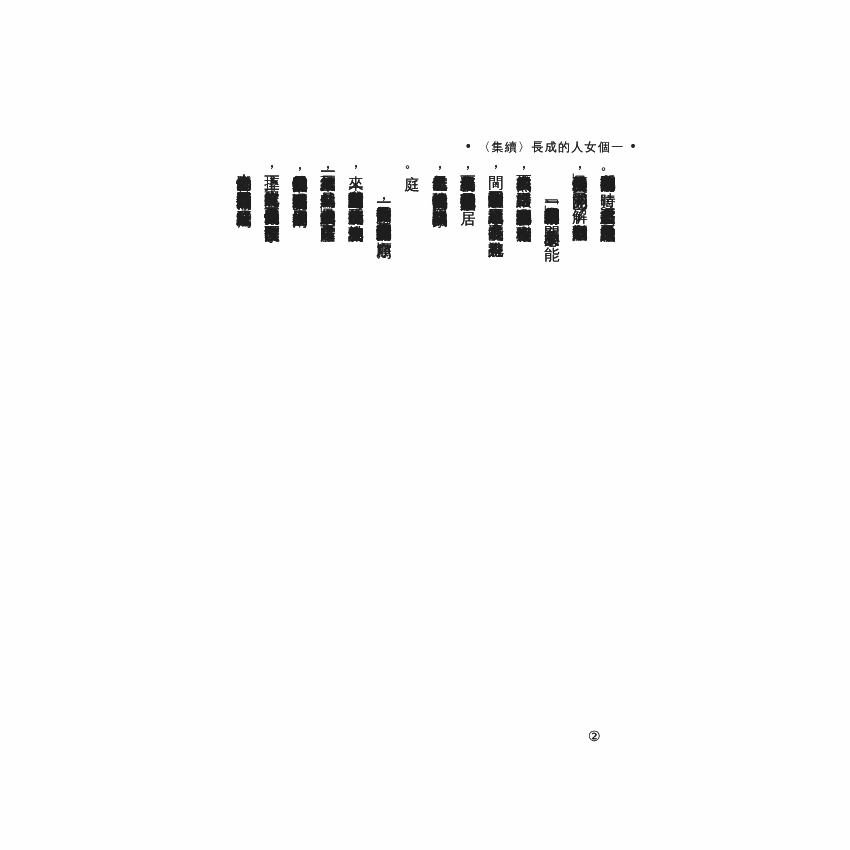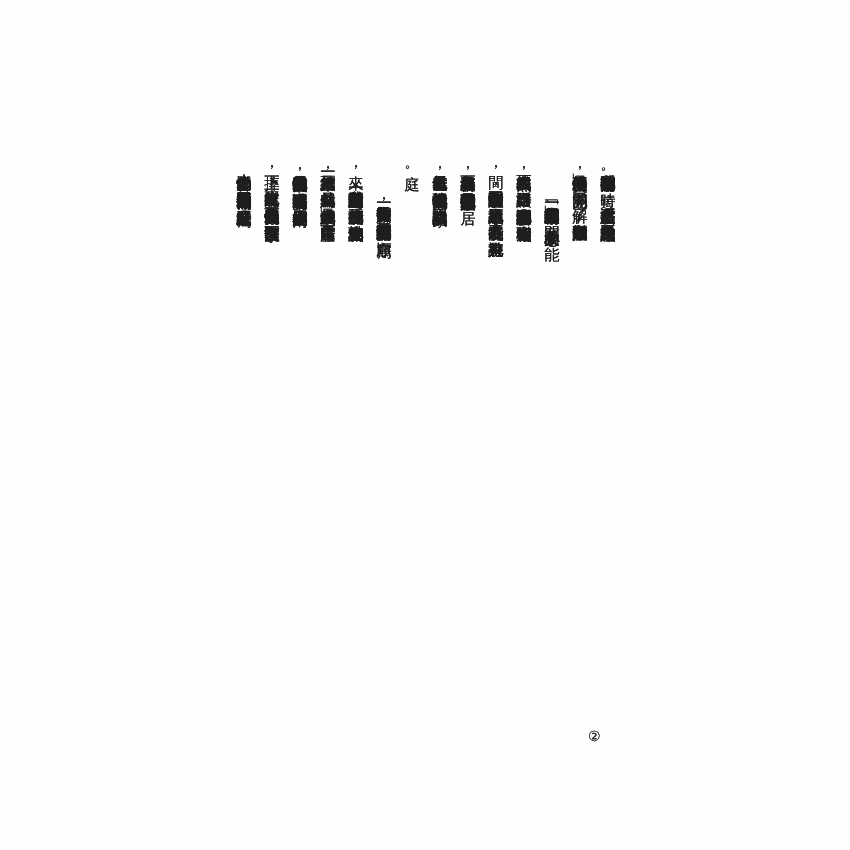--- a/index.html
+++ b/index.html
@@ -63,20 +63,21 @@
     font-size: 14px;
     color: #2a2a2a;
     text-shadow: 0 0 0.3px currentColor;
   }
 </style>
 </head>
 <body>
 
 <main class="page">
 
+  <div class="running-head">• 〈集續〉長成的人女個一 •</div>
 
   <div class="text-block">
     <div class="col">種種全被關在那小餐館的門外。這時，書怎麼出已不重要，重要的是我印證了「成</div>
     <div class="col">熟」是多麼美好的性格，充滿了開朗、了解、樂觀和對別人的體貼。</div>
     <div class="col indent">寫「一個女人的成長」就是期望從來被批評爲幼稚、閉塞·小心眼的女人，能</div>
     <div class="col">經由成長而成熟，讓自己活得好，也讓和她關係密切的人活得好。在聯合報連載期</div>
     <div class="col">間，曾不斷接到女性讀者的回響，有人說她已經成年，還能再成長嗎？有人說她每</div>
     <div class="col">次都剪報下來給母親看，希望母親能改變某些傳統觀念而使她們間的代差減小。居</div>
     <div class="col">然也有男士表示，他祈求以後能娶一個成熟的女性，共同組織一個「成熟」的家</div>
     <div class="col">庭。</div>

